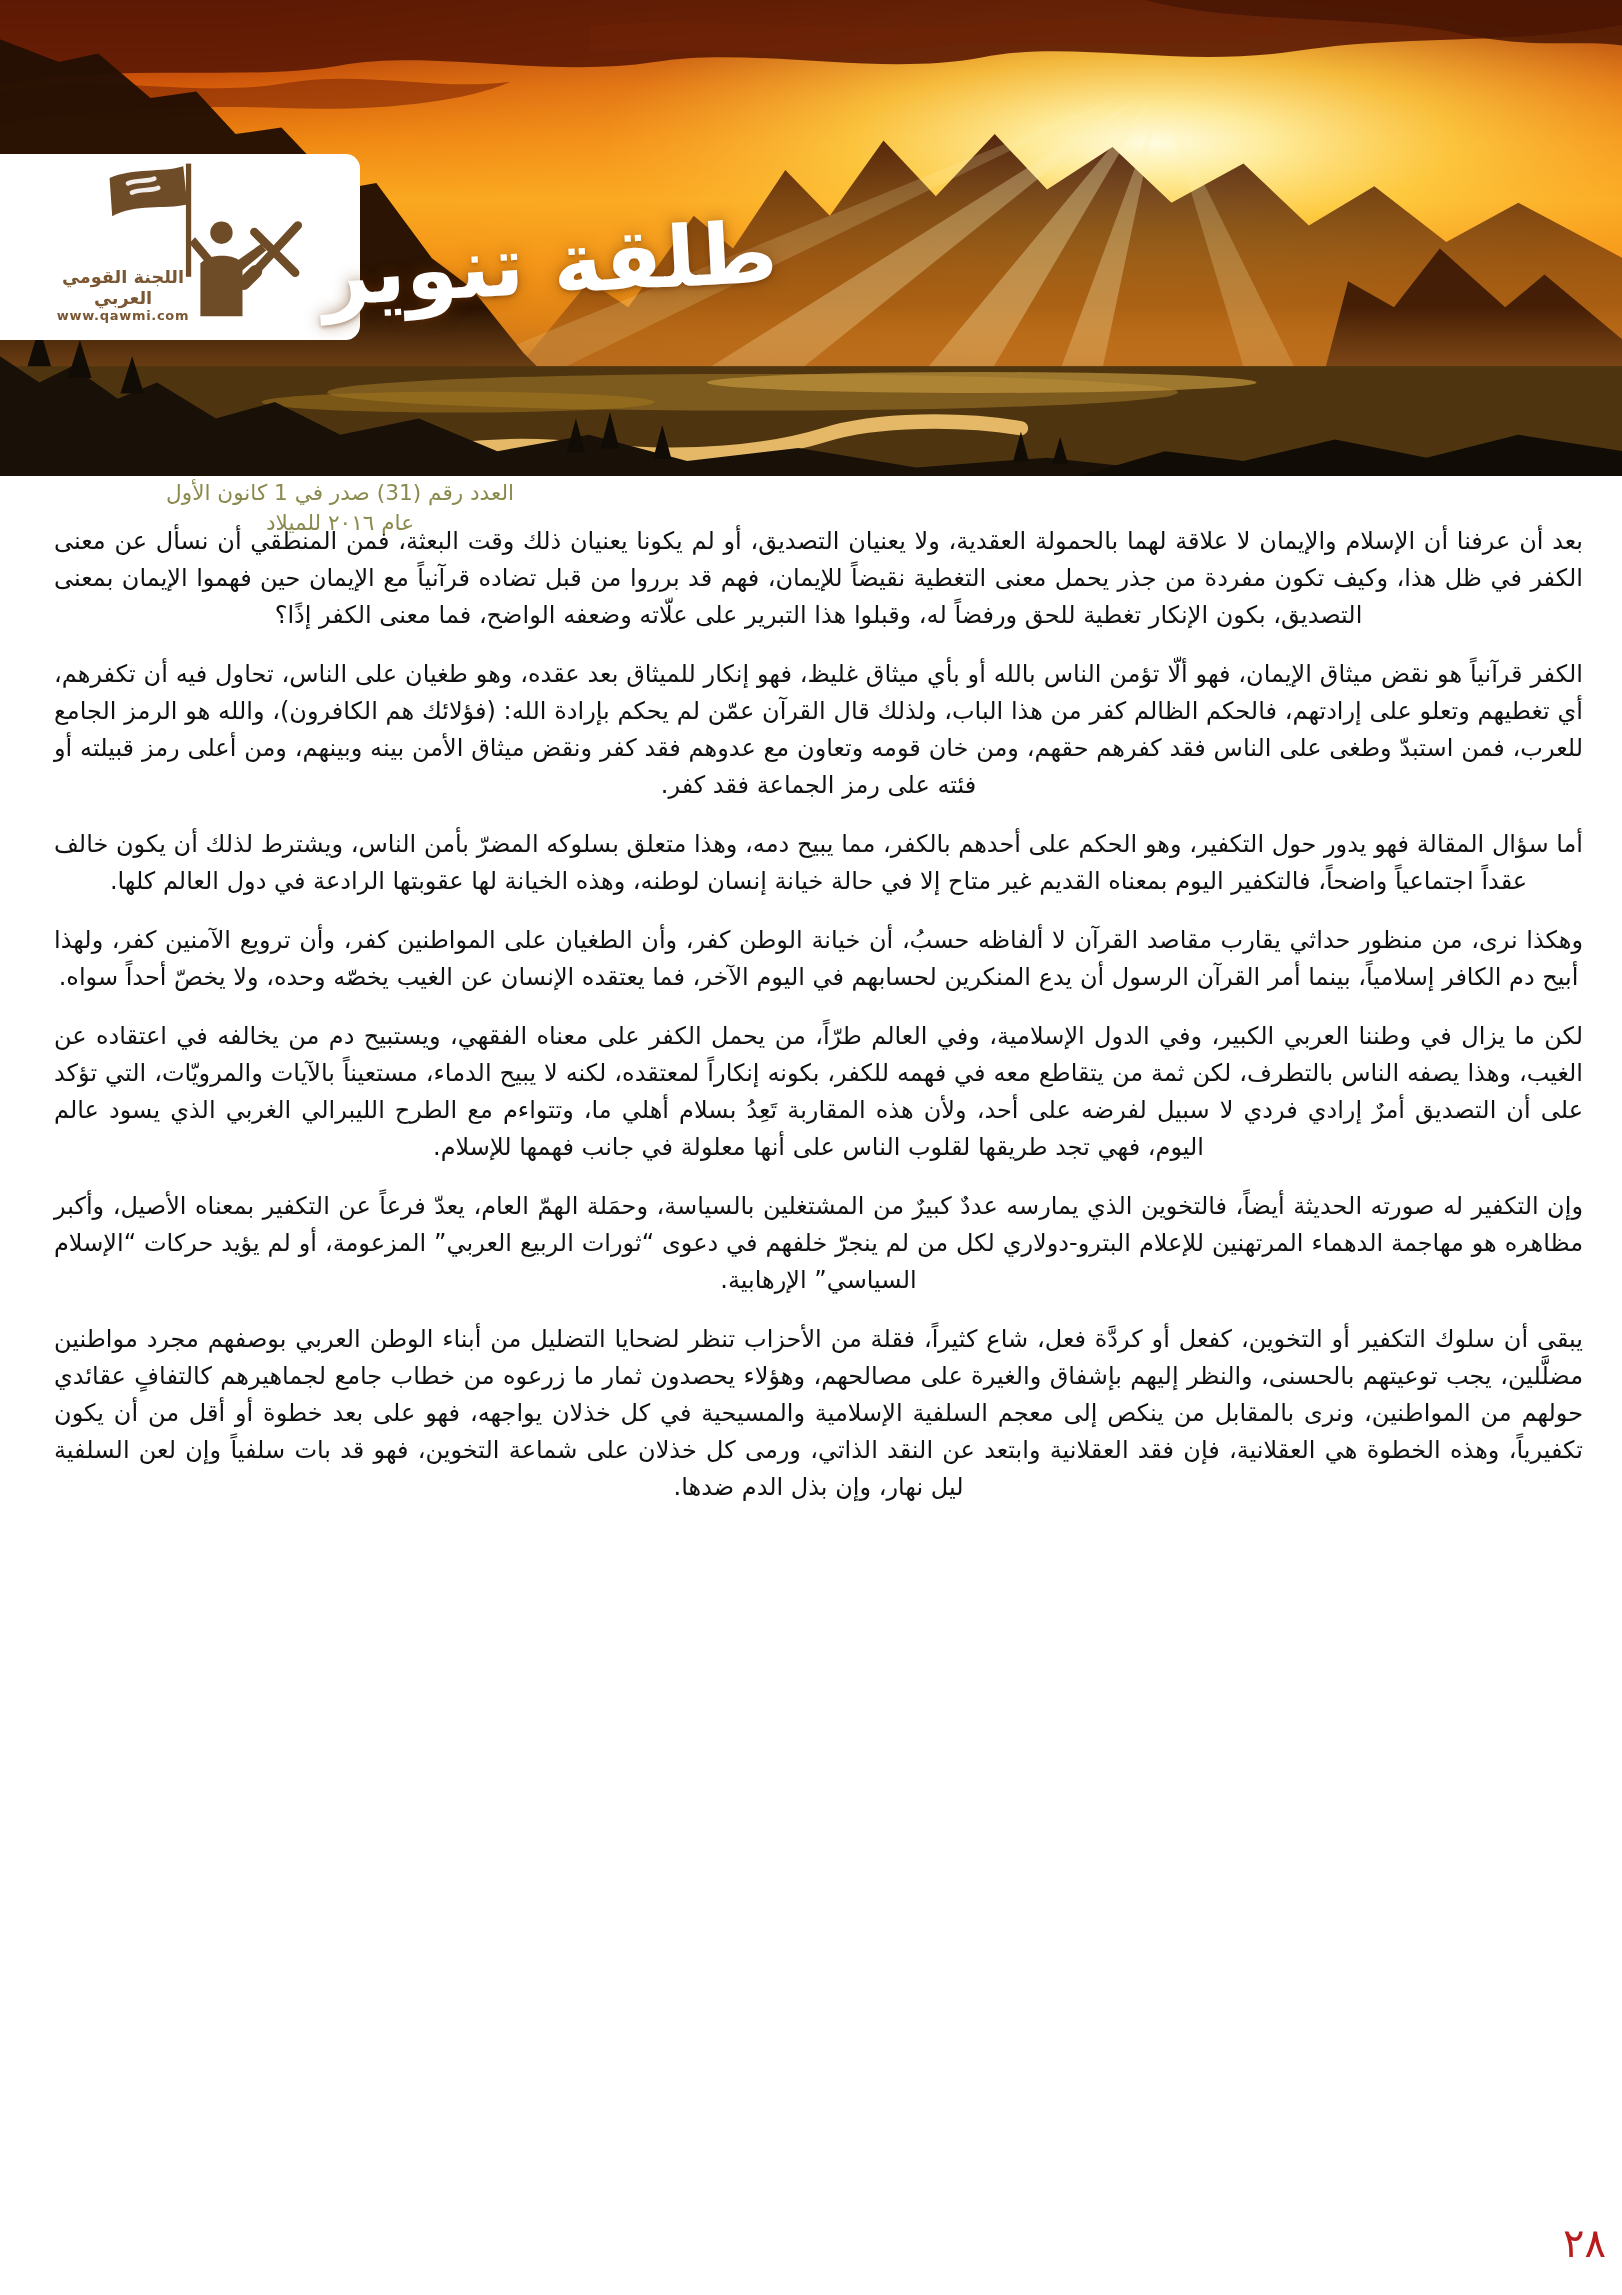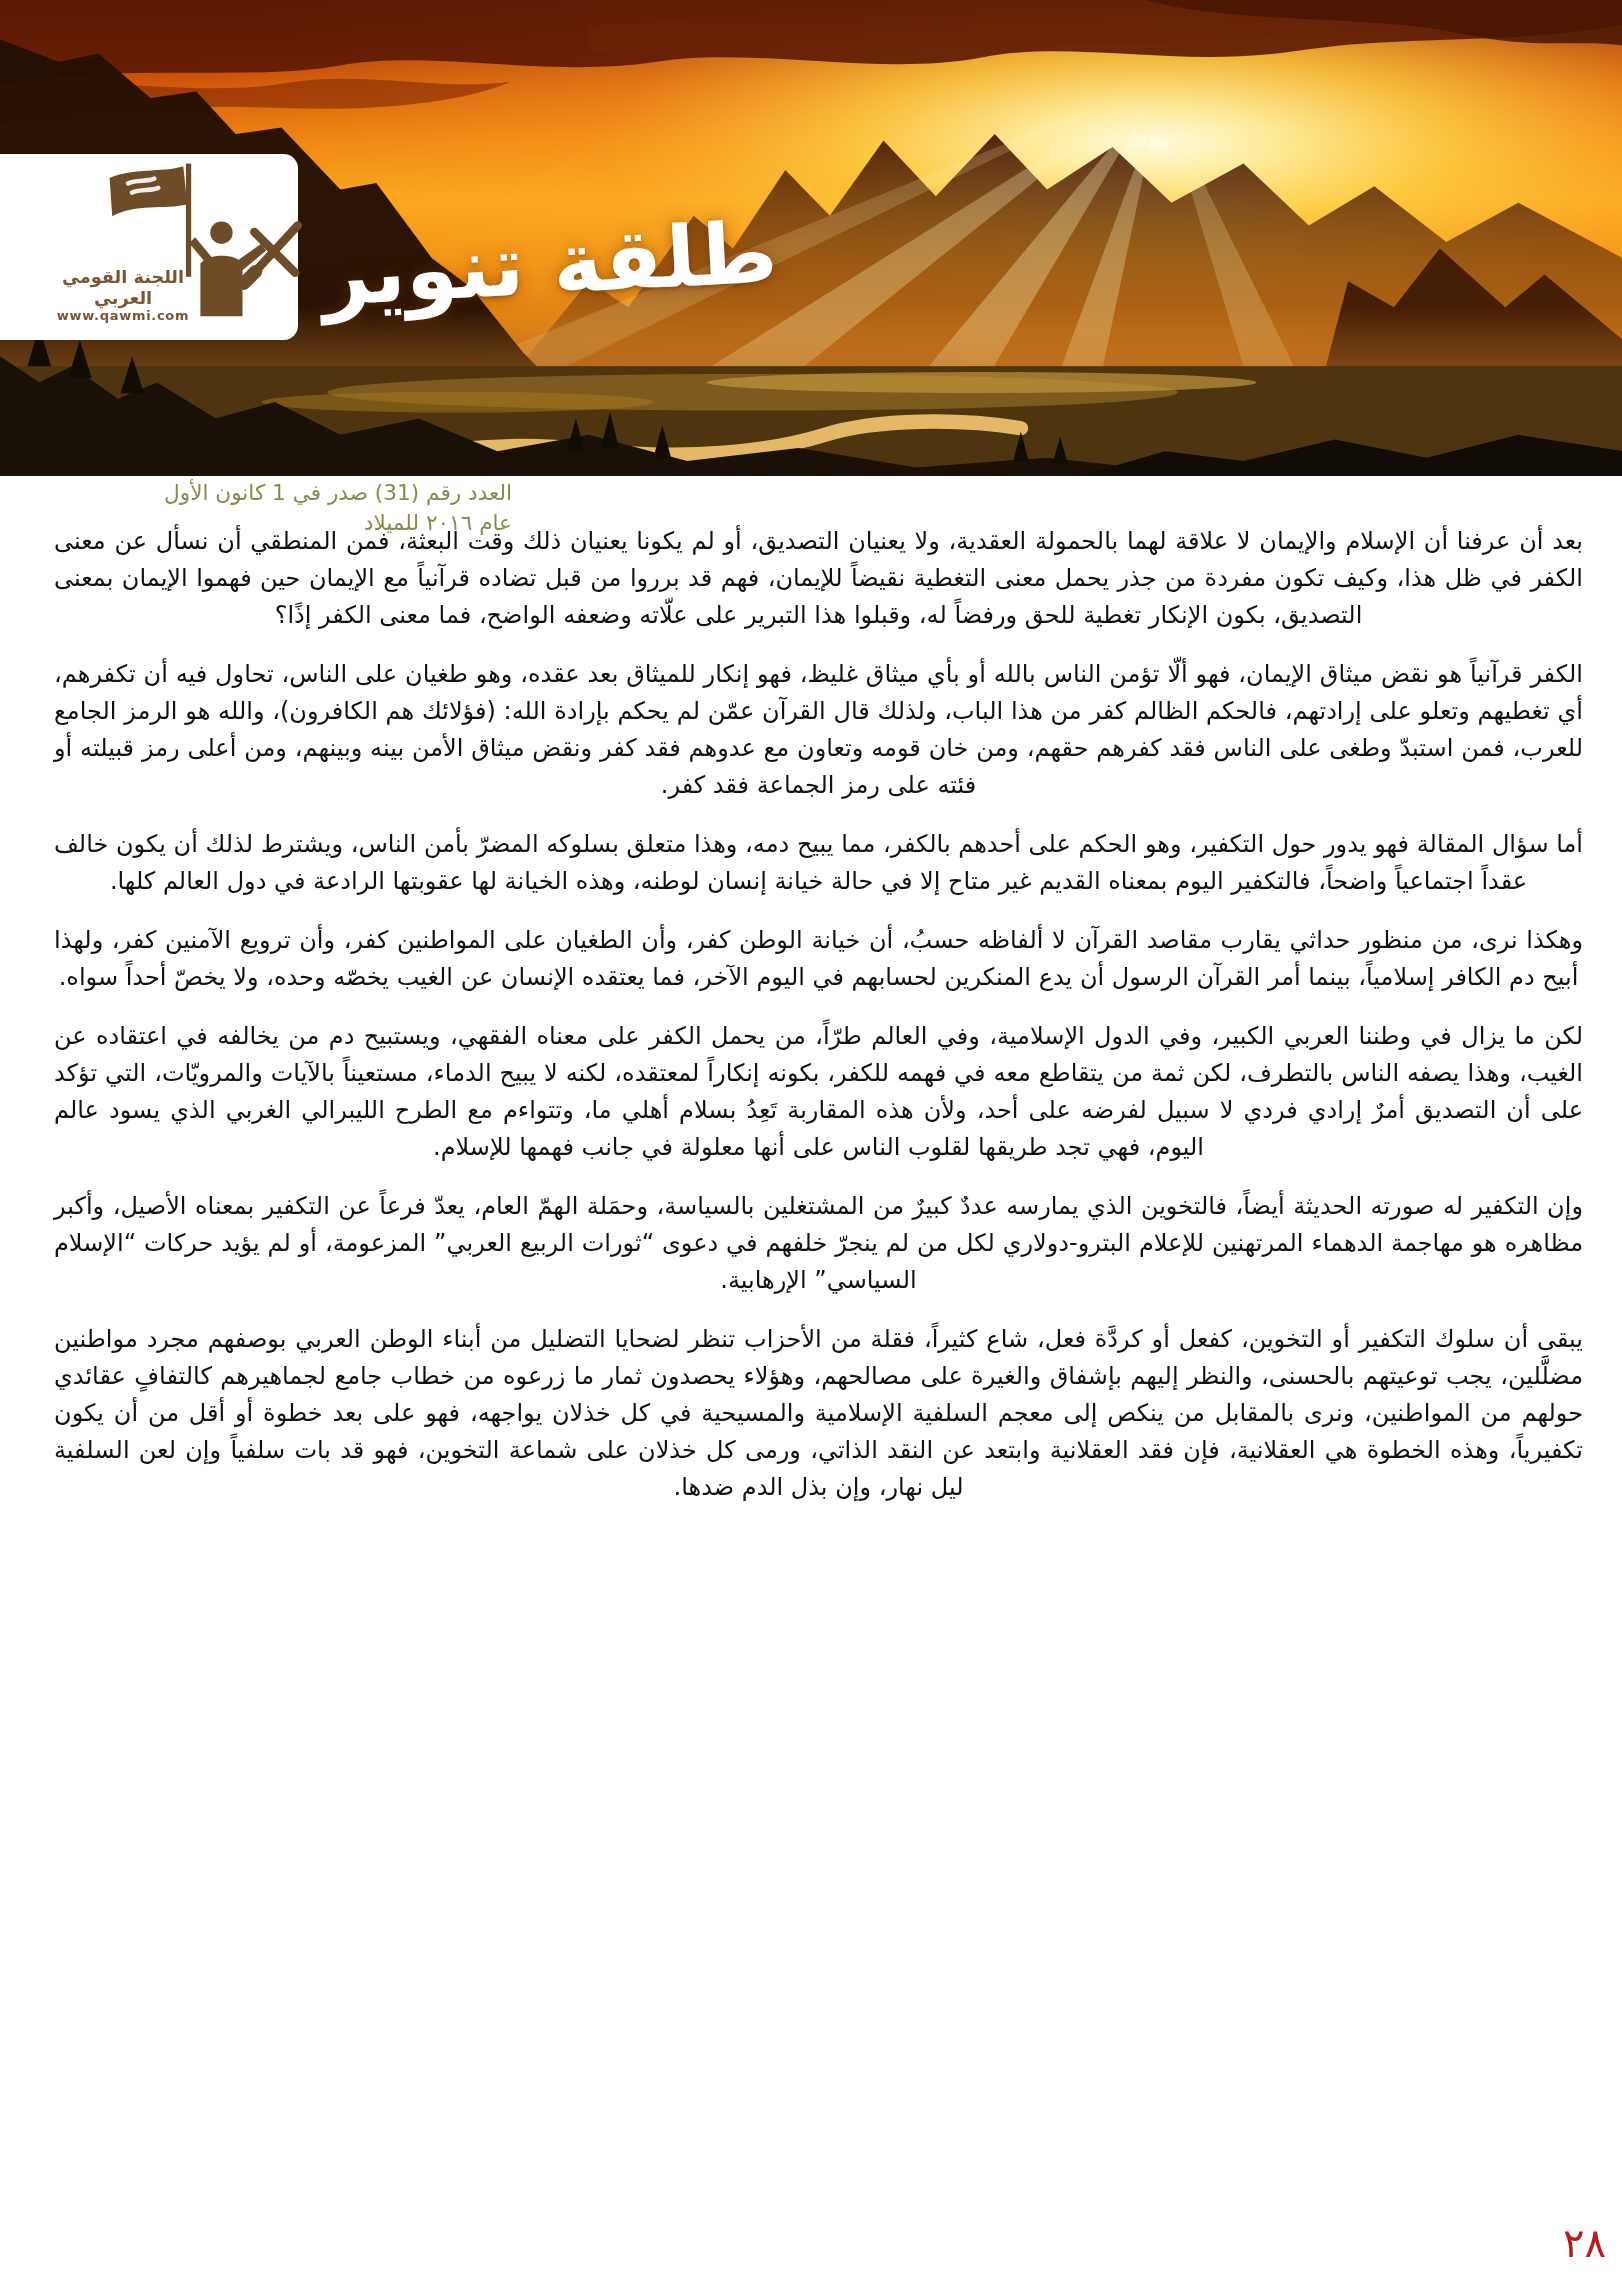--- a/index.html
+++ b/index.html
@@ -4,39 +4,39 @@
 <style>
   html,body{margin:0;padding:0;background:#ffffff;}
   .page{
     position:relative;width:1623px;height:2295px;background:#ffffff;
     overflow:hidden;font-family:"DejaVu Sans",sans-serif;
   }
   
   .banner{position:absolute;top:0;left:0;width:1623px;height:476px;}
   .banner-art{position:absolute;top:0;left:0;width:1623px;height:476px;display:block;}
   .logo-box{
-    position:absolute;top:154px;left:0;width:298px;height:186px;
+    position:absolute;top:154px;left:0;width:360px;height:186px;
     background:#ffffff;border-radius:0 14.4px 14.4px 0;
   }
   .logo-mark{position:absolute;top:9.2px;left:103px;width:204px;height:169px;}
   .logo-text{position:absolute;left:41px;bottom:17px;width:164px;text-align:center;color:#7a5732;direction:rtl;}
   .logo-org{font-size:17.7px;font-weight:bold;letter-spacing:0.3px;line-height:1.15;}
   .logo-url{font-size:13px;font-weight:bold;letter-spacing:0.7px;direction:ltr;}
   .masthead-title{
     position:absolute;top:156px;left:340px;width:419px;height:216px;
     display:flex;align-items:center;justify-content:center;
     color:#ffffff;font-size:84px;font-weight:bold;direction:rtl;
     transform:rotate(-3deg);
     text-shadow:0 0 14.4px rgba(110,55,10,0.55), 0 2px 3.9px rgba(90,40,5,0.35);
     white-space:nowrap;
   }
   
   .issue-line{
-    position:absolute;top:478px;left:146px;width:366px;
-    direction:rtl;
+    position:absolute;top:478px;left:157px;width:366px;
+    direction:rtl;text-align:center;
     color:#8b8a4e;font-size:21.6px;line-height:1.4;
   }
   
   .article{
     position:absolute;top:523px;left:47px;width:1529px;
     direction:rtl;color:#111111;
     font-size:24px;line-height:37px;
     text-align:justify;text-align-last:center;margin-left:7px;
   }
   .article p{margin:0 0 22px 0;}

